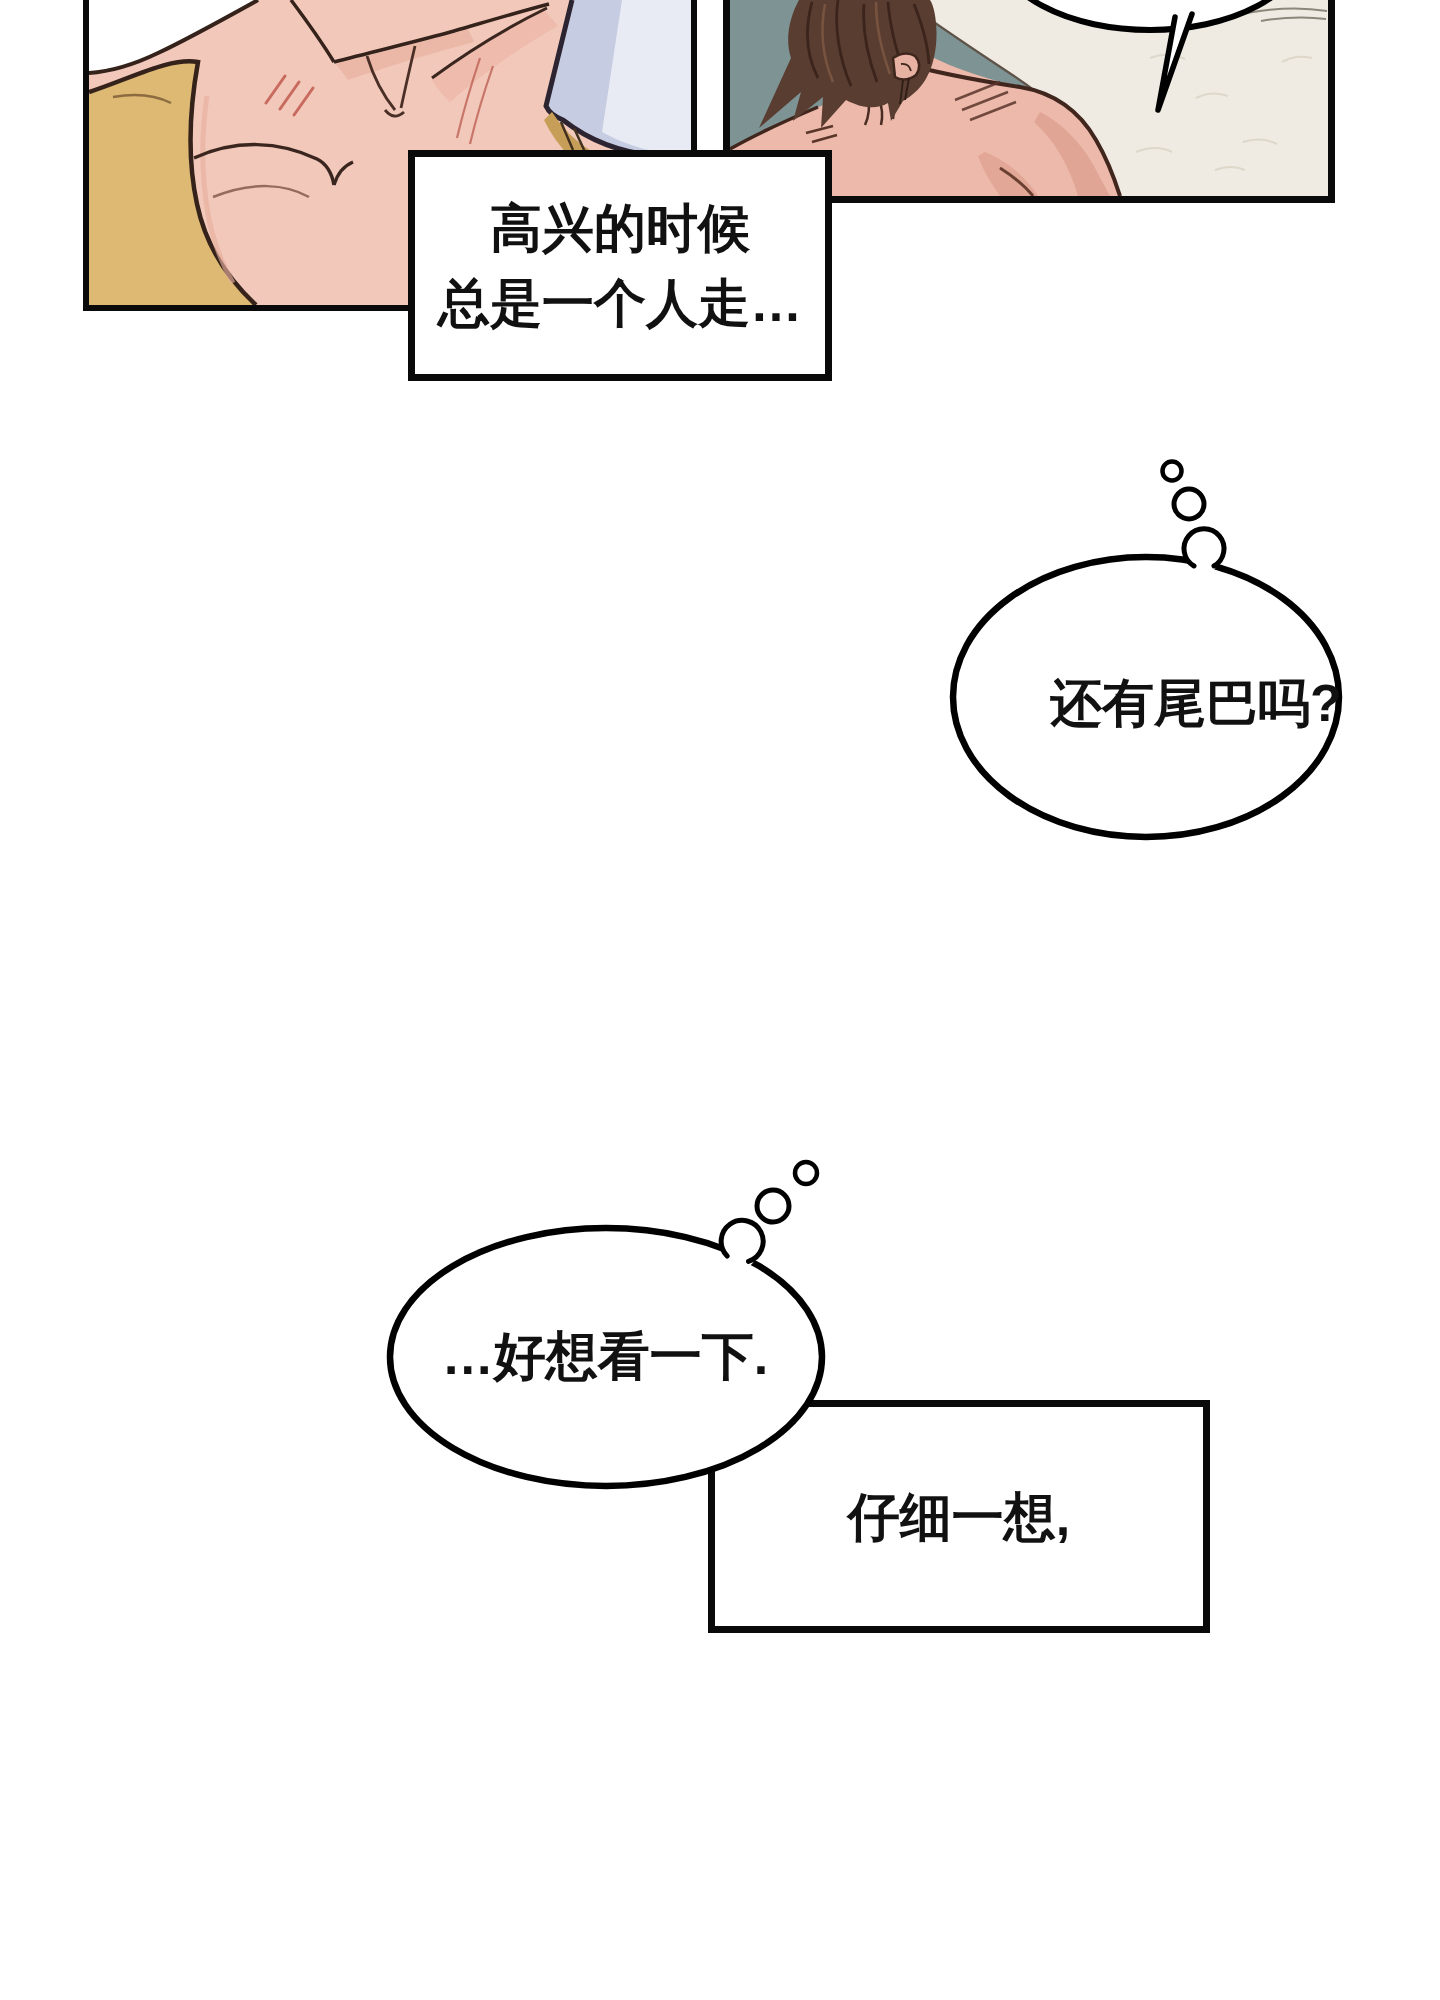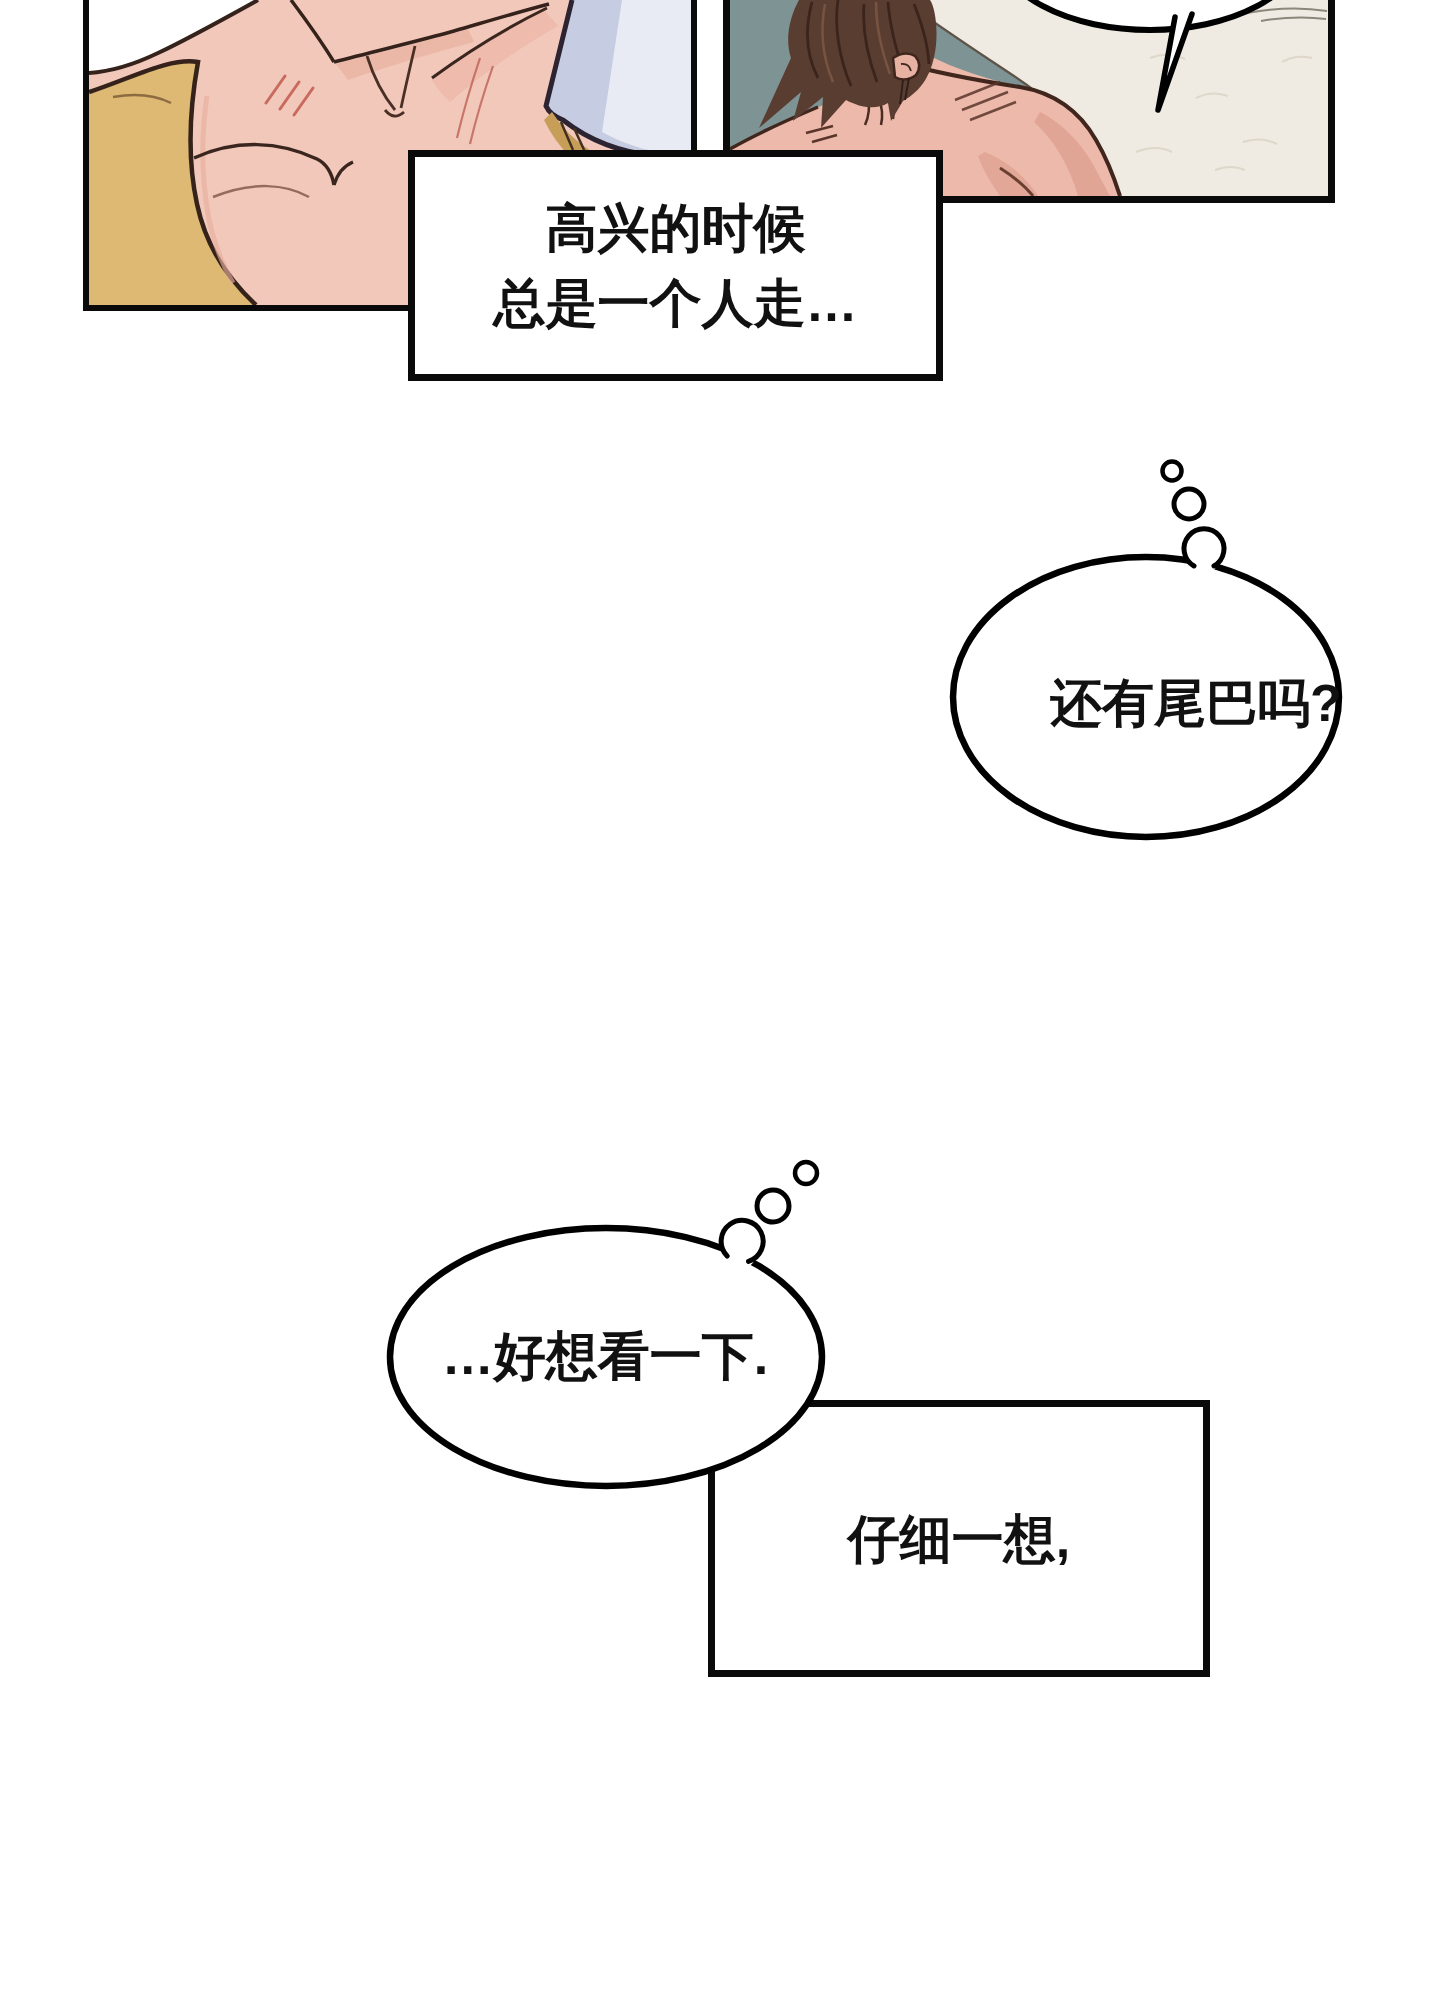--- a/index.html
+++ b/index.html
@@ -5,22 +5,22 @@
   html,body{margin:0;padding:0;background:#ffffff;}
   .page{position:relative;width:1440px;height:2000px;background:#ffffff;overflow:hidden;
         font-family:"Liberation Sans","DejaVu Sans",sans-serif;color:#111111;}
   .panel{position:absolute;box-sizing:border-box;background:#ffffff;z-index:1;}
   .panel svg{display:block;}
   #panel1{left:83px;top:0;width:614px;height:311px;border:6px solid #0a0a0a;border-top:none;}
   #panel2{left:723px;top:0;width:612px;height:203px;border:7px solid #0a0a0a;border-top:none;}
   .caption{position:absolute;box-sizing:border-box;background:#ffffff;border:7px solid #0a0a0a;
            display:flex;flex-direction:column;align-items:center;justify-content:center;
            font-size:52px;font-weight:700;line-height:68px;text-align:center;white-space:nowrap;}
-  #captionBox1{left:408px;top:150px;width:535px;height:231px;z-index:3;gap:7px;}
-  #captionBox2{left:708px;top:1400px;width:502px;height:277px;z-index:3;}
+  #captionBox1{left:408px;top:150px;width:424px;height:231px;z-index:3;gap:7px;}
+  #captionBox2{left:708px;top:1400px;width:502px;height:233px;z-index:3;}
   .bubble-svg{position:absolute;}
   #bubble1{left:940px;top:430px;width:430px;height:430px;z-index:2;}
   #bubble2{left:380px;top:1140px;width:460px;height:360px;z-index:4;}
   .bubble-text{position:absolute;font-size:52px;font-weight:700;text-align:center;
                line-height:54px;height:54px;white-space:nowrap;z-index:5;}
   #bubbleText1{left:996px;top:676px;width:400px;}
   #bubbleText2{left:390px;top:1329px;width:430px;}
 </style>
 </head>
 <body>

